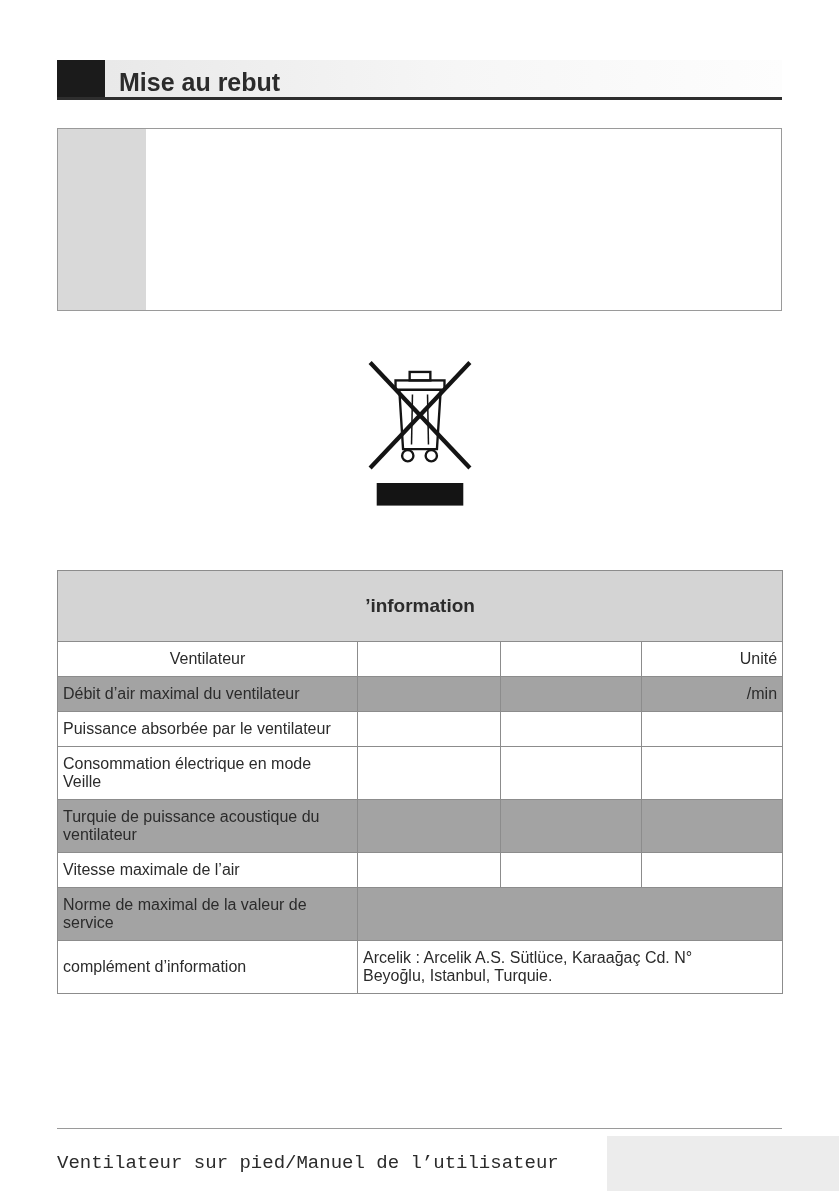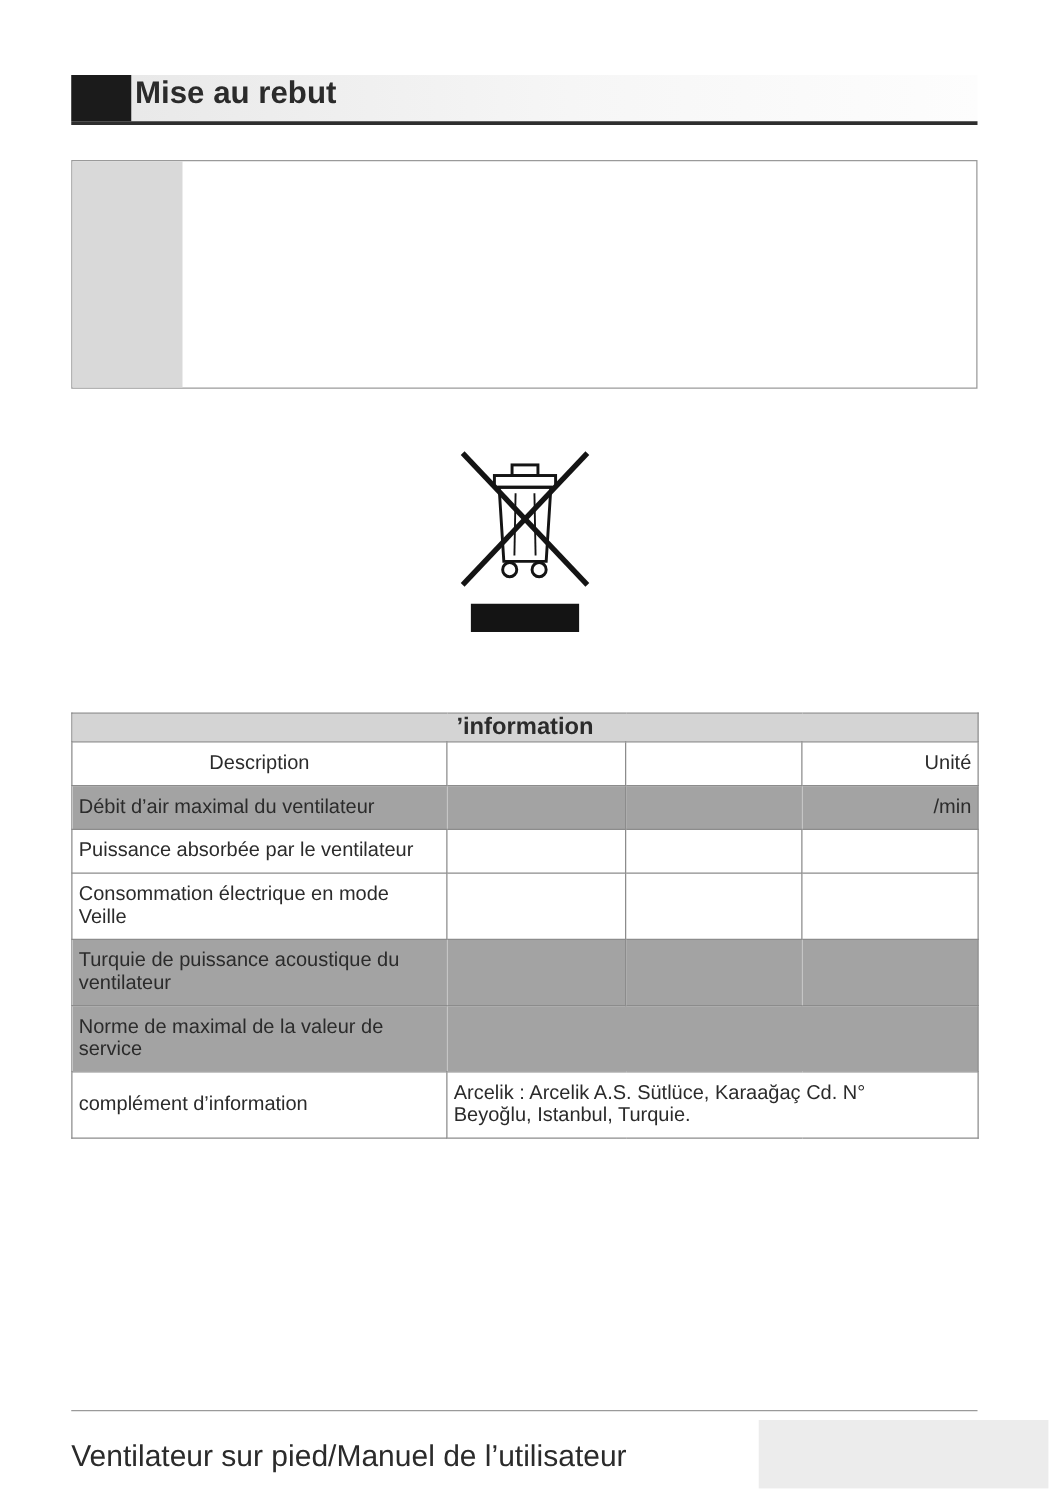--- a/index.html
+++ b/index.html
@@ -12,21 +12,21 @@
   .page { position: relative; width: 839px; height: 1191px; overflow: hidden; background: #fff; }
 
   
   .section-header {
     position: absolute; top: 60px; left: 57px; width: 725px; height: 40px;
     display: flex; align-items: stretch;
     background: linear-gradient(90deg, #e7e7e7 0%, #f6f6f6 55%, #fdfdfd 100%);
     border-bottom: 3px solid #2e2e2e;
   }
   .header-square { flex: 0 0 48px; background: #1b1b1b; }
-  .header-titlewrap { display: flex; align-items: flex-start; padding-left: 3px; }
+  .header-titlewrap { display: flex; align-items: flex-end; padding-left: 14px; }
   .header-titlewrap h1 { font-size: 25px; font-weight: bold; color: #2b2b2b; }
 
   
   .notice-box {
     position: absolute; top: 128px; left: 57px; width: 725px; height: 183px;
     border: 1px solid #9a9a9a; display: flex; background: #fff;
   }
   .notice-icon-area { flex: 0 0 88px; background: #d9d9d9; }
   .notice-body { flex: 1; }
 
@@ -45,35 +45,35 @@
   table.spec th, table.spec td {
     border: 1px solid #8c8c8c;
     padding: 8px 5px;
     vertical-align: middle;
     text-align: left;
     white-space: pre-line;
     overflow: hidden;
   }
   tr.title-row th {
     background: #d4d4d4; font-size: 19px; font-weight: bold;
-    text-align: center; padding: 0 6px;
+    text-align: center; padding: 24px 6px;
   }
   tr.colhead-row td { text-align: center; }
   tr.shade td { background: #a3a3a3; }
   table.spec td:nth-child(4) { text-align: right; }
   table.spec td[colspan] { text-align: left; margin-left: 40px; }
 
   
   .footer-rule {
     position: absolute; top: 1128px; left: 57px; width: 725px;
     border-top: 1px solid #9a9a9a;
   }
   .footer-text {
     position: absolute; top: 1152px; left: 57px;
-    font-size: 24px; color: #2b2b2b;
+    font-size: 19px; color: #2b2b2b; font-family: Liberation Mono, monospace;
   }
   .footer-corner-tab {
     position: absolute; left: 607px; top: 1136px; width: 232px; height: 55px;
     background: #ececec;
   }
 </style>
 </head>
 <body>
 
 <div class="page">
@@ -117,21 +117,21 @@
       <col style="width:300px">
         <col style="width:143px">
         <col style="width:141px">
         <col style="width:141px">
     </colgroup>
     <tbody>
       <tr class="title-row">
         <th colspan="4">’information</th>
       </tr>
       <tr class="colhead-row">
-        <td>Description</td>
+        <td>Ventilateur</td>
         <td></td>
         <td></td>
         <td>Unité</td>
       </tr>
 
     <tr class="shade">
           <td>Débit d’air maximal du ventilateur</td>
           <td></td>
           <td></td>
           <td>/min</td>
@@ -147,20 +147,26 @@
           <td></td>
           <td></td>
           <td></td>
         </tr>
         <tr class="shade">
           <td>Turquie de puissance acoustique du ventilateur</td>
           <td></td>
           <td></td>
           <td></td>
         </tr>
+        <tr>
+          <td>Vitesse maximale de l’air</td>
+          <td></td>
+          <td></td>
+          <td></td>
+        </tr>
         <tr class="shade">
           <td>Norme de maximal de la valeur de service</td>
           <td colspan="3"></td>
         </tr>
         <tr>
           <td>complément d’information</td>
           <td colspan="3">Arcelik : Arcelik A.S. Sütlüce, Karaağaç Cd. N°
 Beyoğlu, Istanbul, Turquie.</td>
         </tr>
       </tbody>

